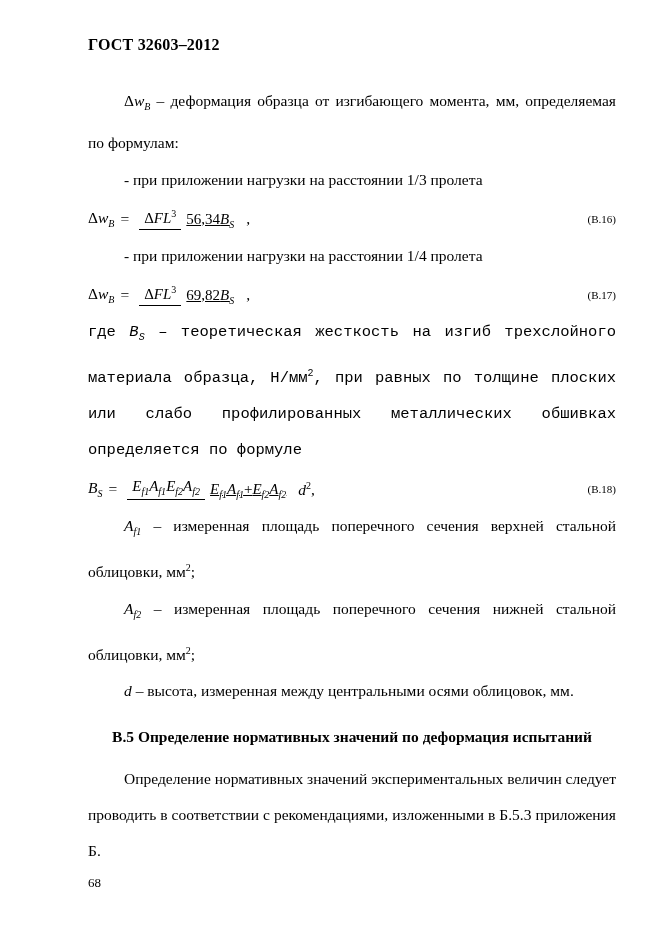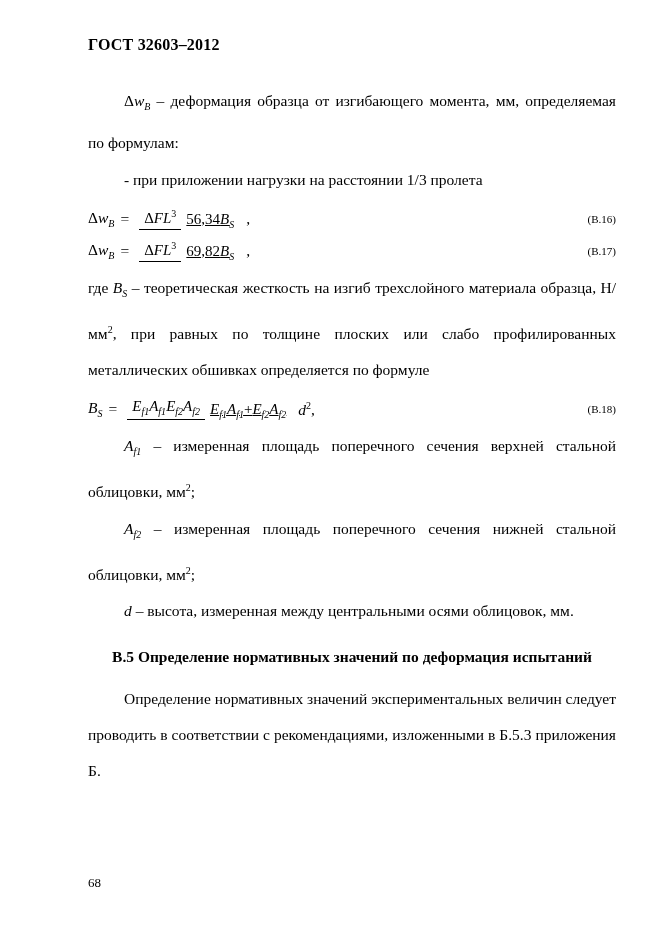--- a/index.html
+++ b/index.html
@@ -21,21 +21,21 @@
   .frac { display: inline-flex; flex-direction: row; align-items: center; margin: 0 4px; font-size: 15px; }
   .frac .num { border-bottom: 1px solid #000; padding: 0 5px 2px 5px; text-align: center; }
   .frac .den { padding: 2px 5px 0 5px; text-align: center; text-decoration: underline; }
   .var { font-style: italic; }
   sub { font-size: 10px; font-style: italic; }
   sup { font-size: 10px; }
   .eq { margin: 0 6px; }
   .tail { margin-left: 3px; }
   .formula-label { font-size: 11px; }
   .section-heading { font-size: 15.5px; font-weight: bold; text-align: center; margin: 14px 0 10px 0; line-height: 28px; }
-  .mt4 { margin-top: 4px; }
+  .mt4 { margin-top: 4px; font-family: Liberation Mono, monospace; }
   .page-number { position: absolute; left: 88px; bottom: 44px; font-size: 13px; }
 </style>
 </head>
 <body>
 
 <div class="page">
   <div class="page-inner">
 
     <div class="doc-header">ГОСТ 32603–2012</div>
 
@@ -49,20 +49,21 @@
         <span class="eq">=</span>
         <span class="frac">
           <span class="num"><span>Δ</span><span class="var">FL</span><sup>3</sup></span>
           <span class="den"><span>56,34</span><span class="var">B</span><sub>S</sub></span>
         </span>
         <span class="tail">,</span>
       </span>
       <span class="formula-label">(В.16)</span>
     </div>
 
+    <p class="body-text bullet">- при приложении нагрузки на расстоянии 1/4 пролета</p>
 
     <div class="formula-row">
       <span class="formula">
         <span><span>Δ</span><span class="var">w</span><sub>B</sub></span>
         <span class="eq">=</span>
         <span class="frac">
           <span class="num"><span>Δ</span><span class="var">FL</span><sup>3</sup></span>
           <span class="den"><span>69,82</span><span class="var">B</span><sub>S</sub></span>
         </span>
         <span class="tail">,</span>

